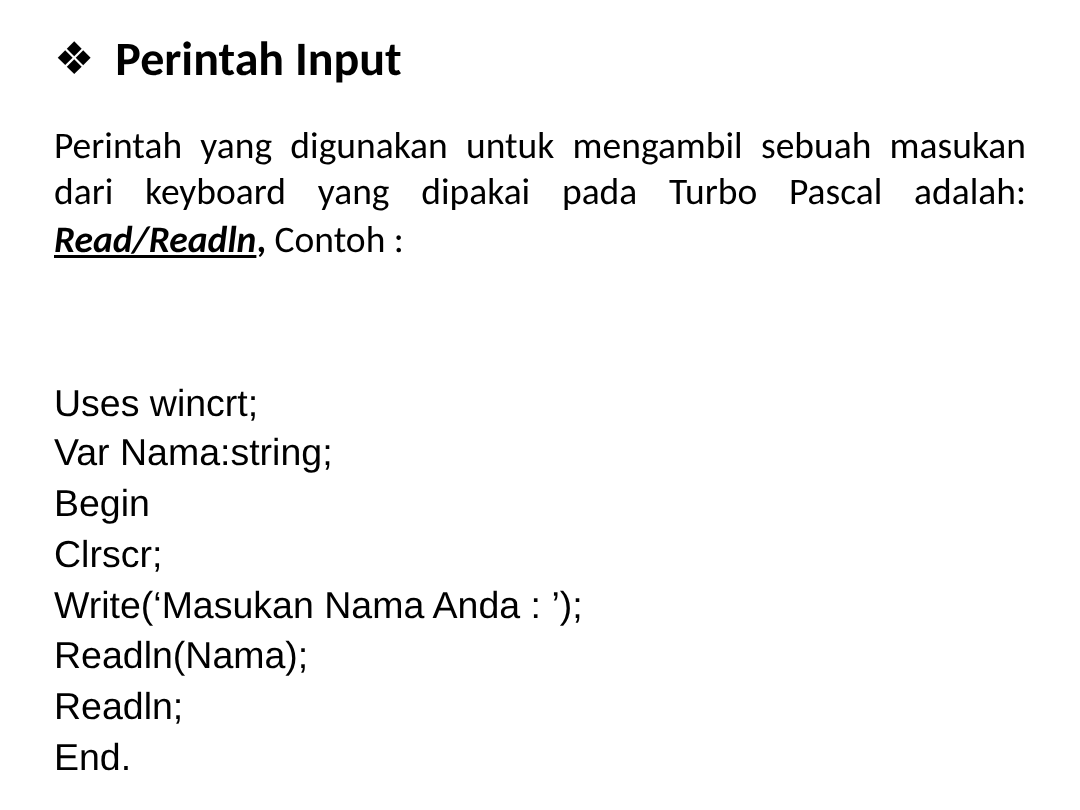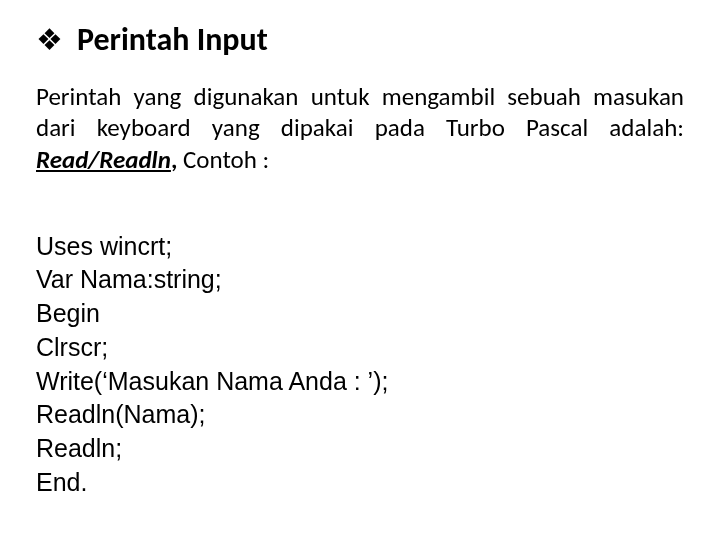--- a/index.html
+++ b/index.html
@@ -28,21 +28,21 @@
   }
   .heading-text {
     font-size: 32px;
     font-weight: 700;
     text-align: right;
   }
   .paragraph {
     font-size: 25px;
     line-height: 1.25;
     text-align: justify;
-    margin: 0 0 21px 0;
+    margin: 0 0 44px 0;
   }
   .bold { font-weight: 700; }
   .ital { font-style: italic; }
   .underline { text-decoration: underline; }
   .code-block {
     font-family: Liberation Sans, sans-serif;
     font-size: 25px;
     line-height: 1.35;
     white-space: pre;
   }

